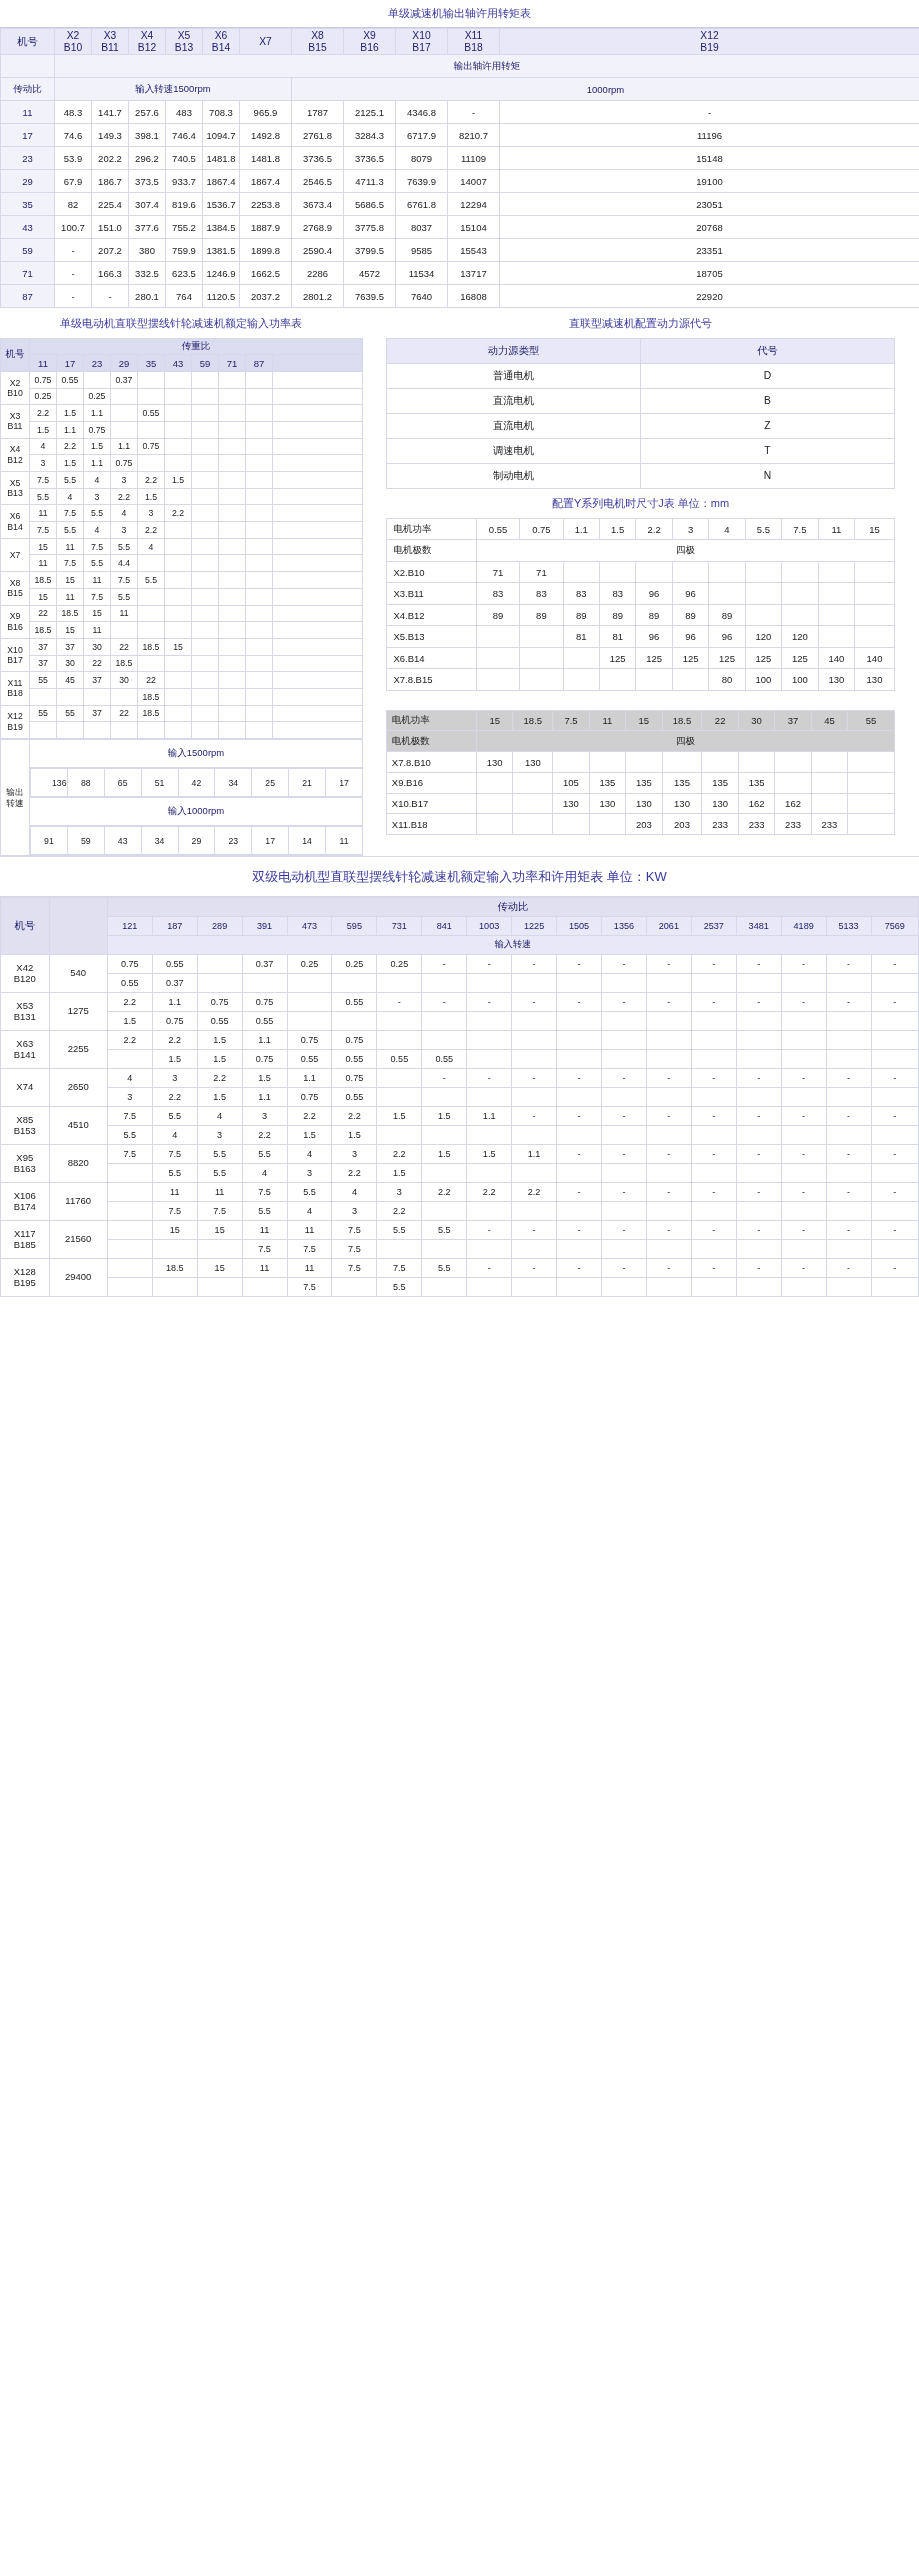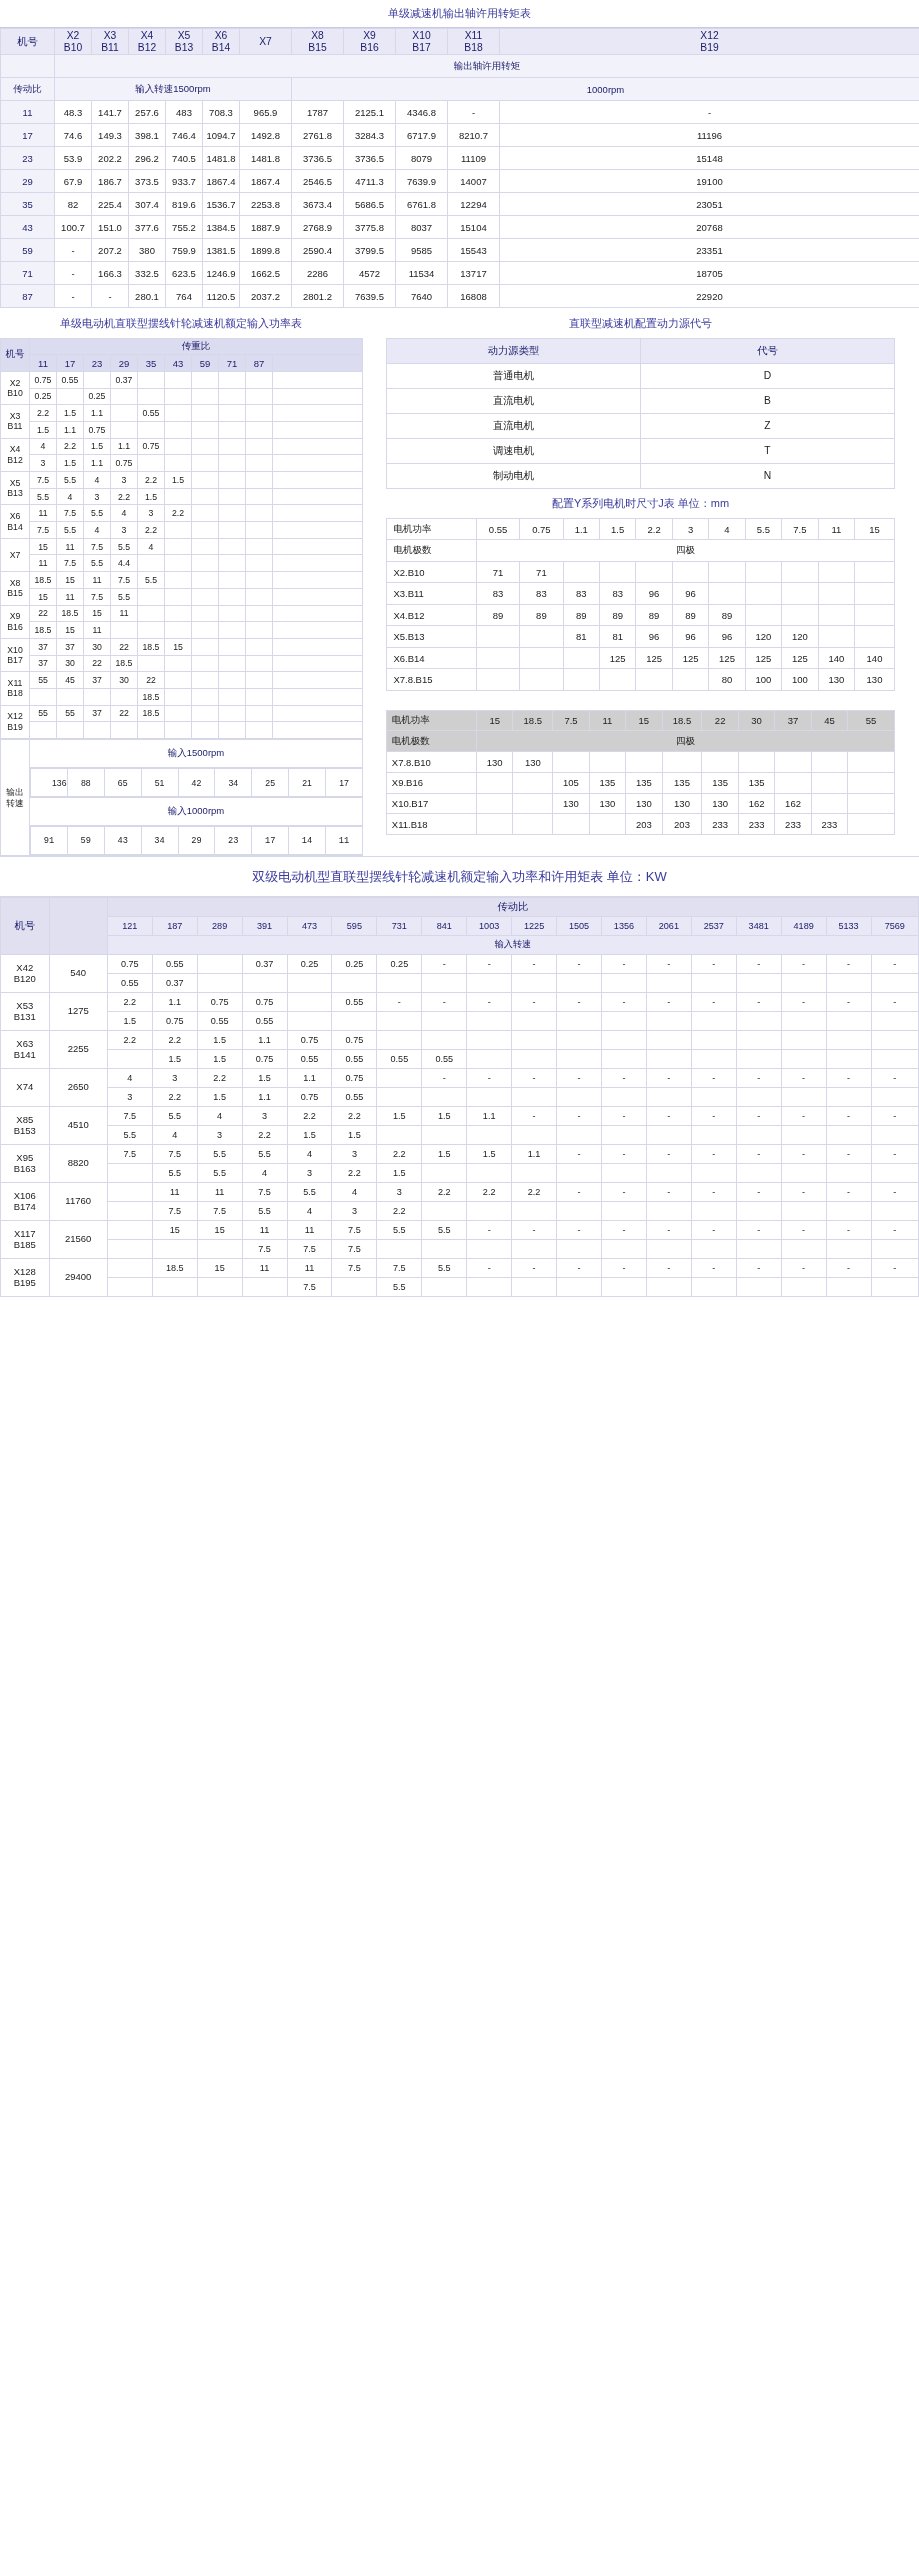--- a/index.html
+++ b/index.html
@@ -649,21 +649,21 @@
                     </tr>
                   </tbody>
                 </table>
               </td>
             </tr>
             <tr>
               <td class="cap">输入1000rpm</td>
             </tr>
             <tr>
               <td style="padding: 0px;">
-                <table class="t2" style="width: 333px; table-layout: fixed; font-family: Liberation Mono, monospace;">
+                <table class="t2" style="width: 333px; table-layout: fixed;">
                   <tbody>
                     <tr>
                       <td style="border: 0.8px solid rgb(215, 215, 234);">91</td>
                       <td style="border: 0.8px solid rgb(215, 215, 234);">59</td>
                       <td style="border: 0.8px solid rgb(215, 215, 234);">43</td>
                       <td style="border: 0.8px solid rgb(215, 215, 234);">34</td>
                       <td style="border: 0.8px solid rgb(215, 215, 234);">29</td>
                       <td style="border: 0.8px solid rgb(215, 215, 234);">23</td>
                       <td style="border: 0.8px solid rgb(215, 215, 234);">17</td>
                       <td style="border: 0.8px solid rgb(215, 215, 234);">14</td>

